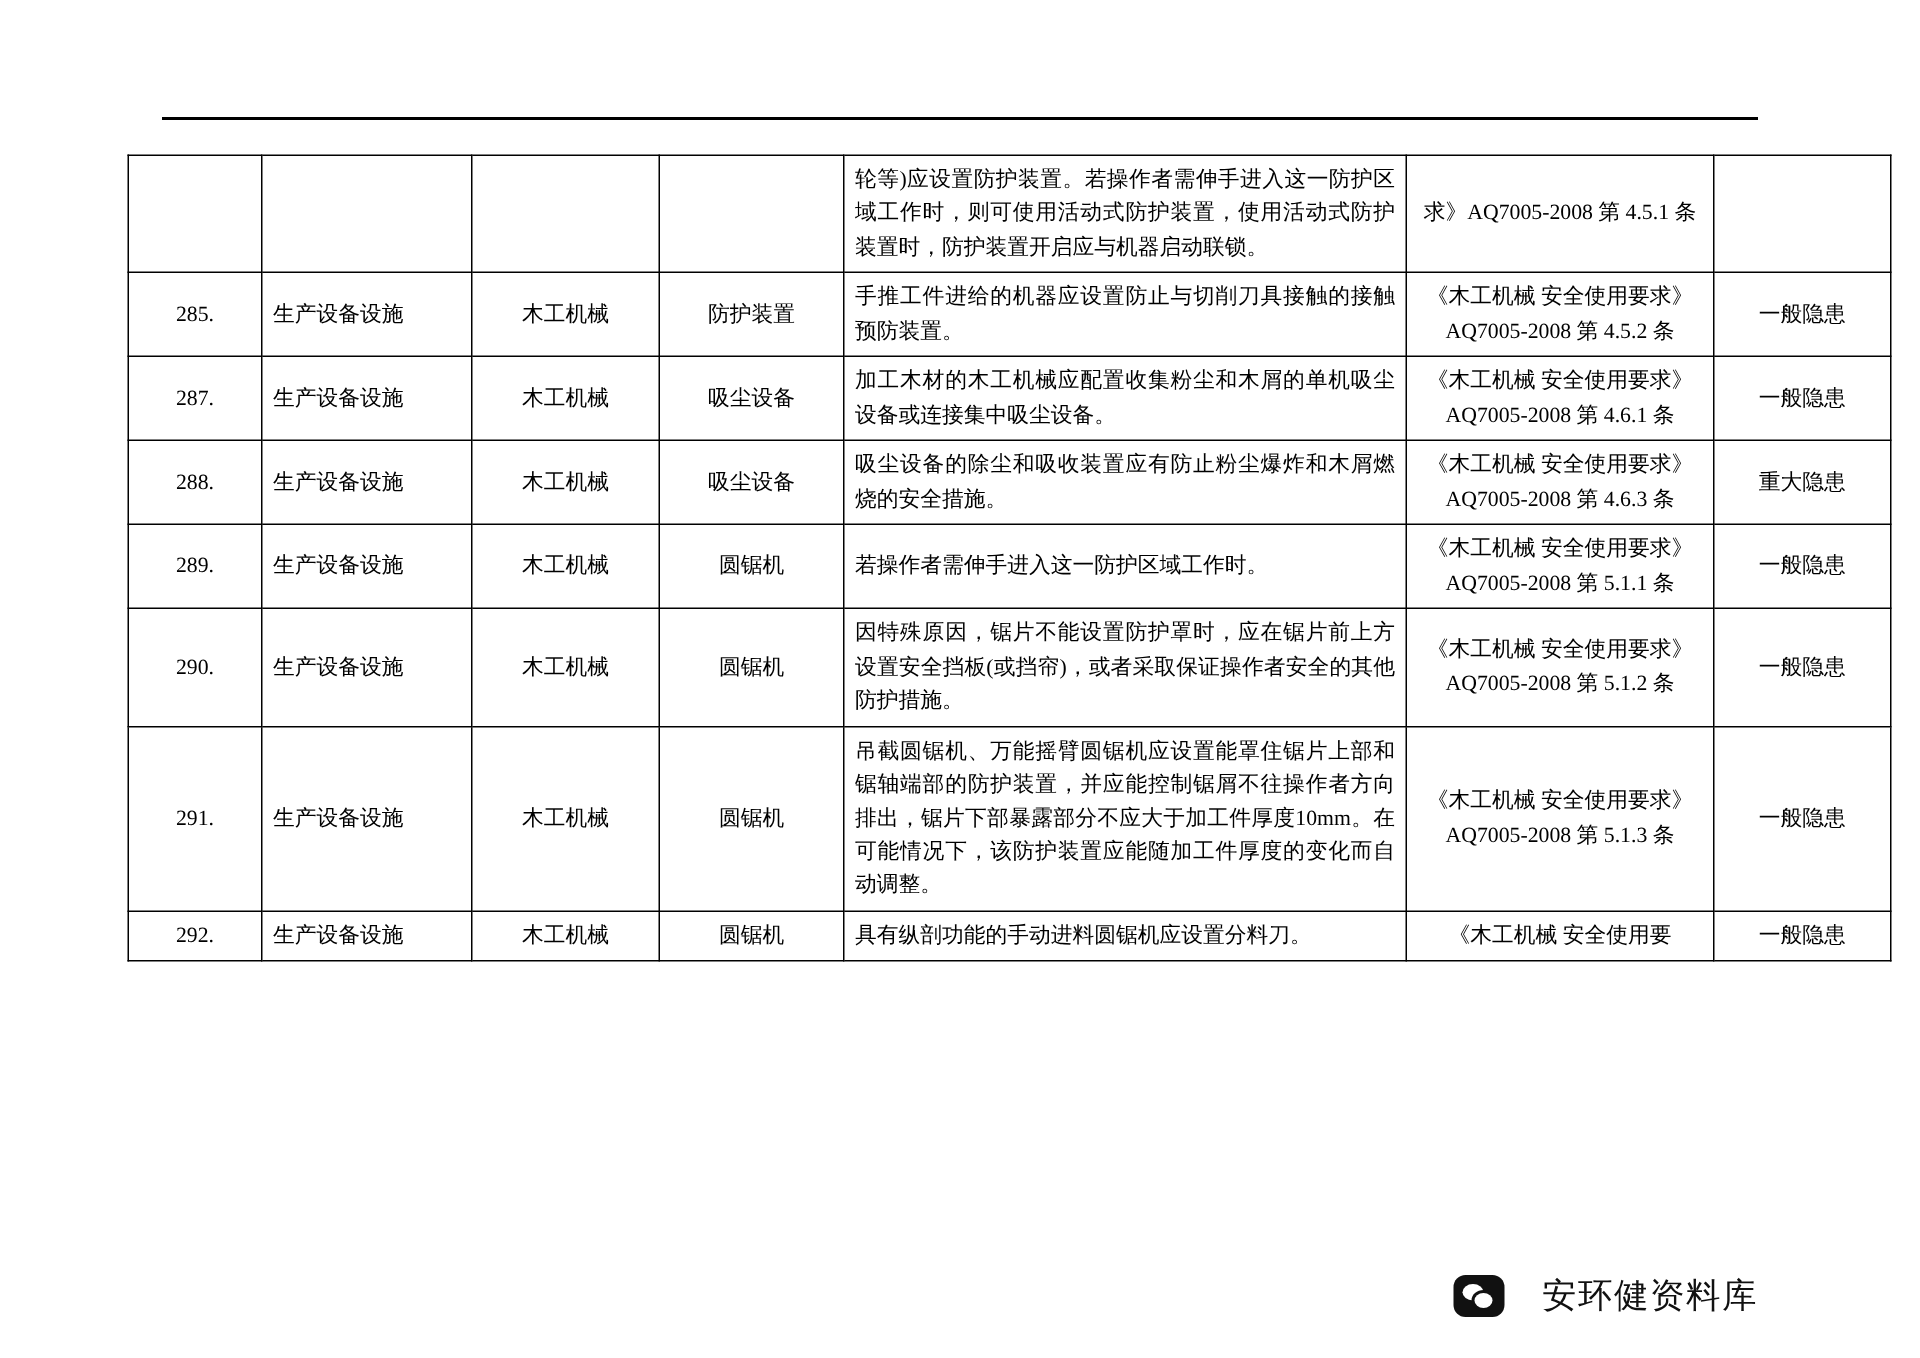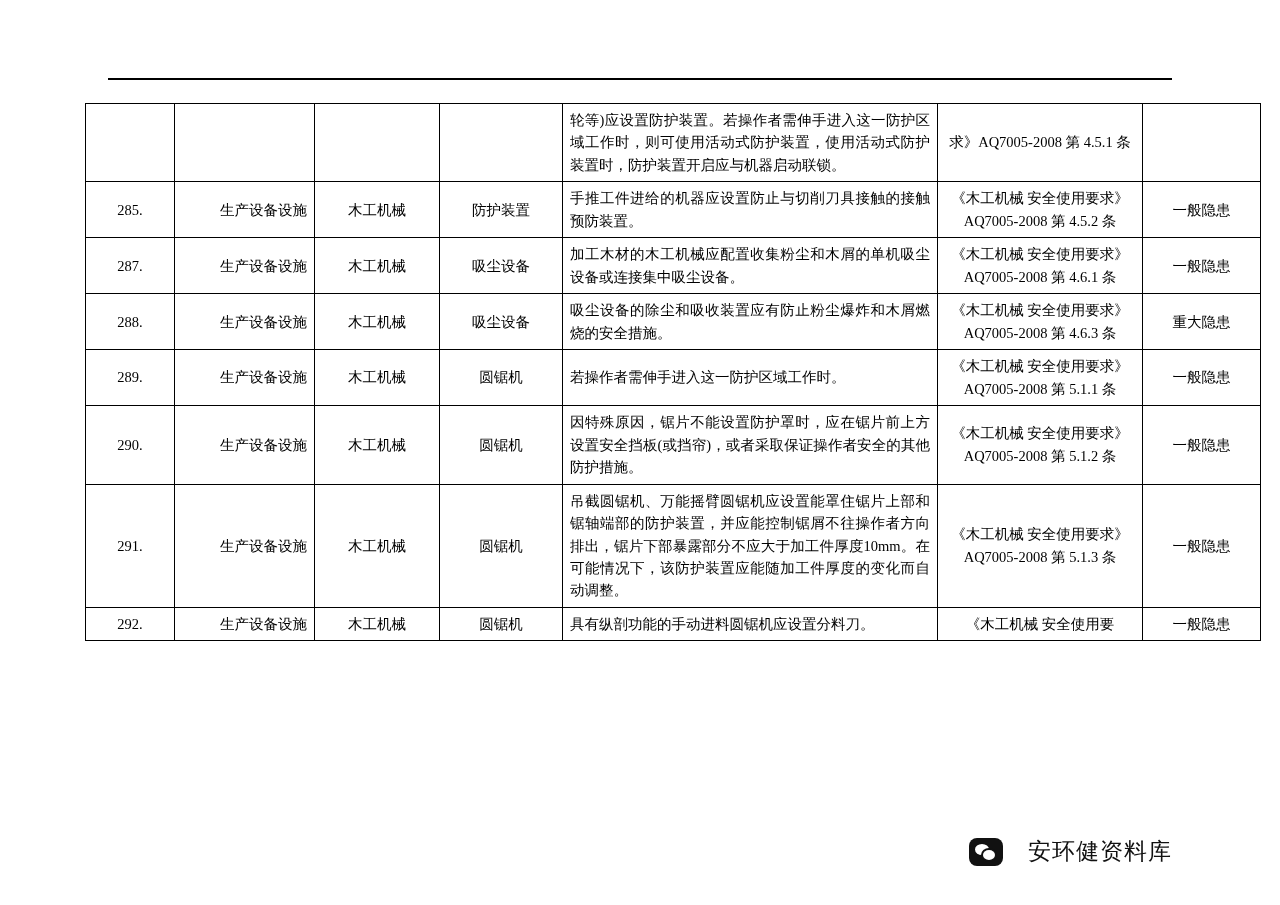--- a/index.html
+++ b/index.html
@@ -47,21 +47,21 @@
     vertical-align: middle;
     line-height: 1.55;
   }
   td.c-num {
     width: 74px;
     text-align: center;
     font-family: "Liberation Serif", "DejaVu Serif", serif;
   }
   td.c-cat {
     width: 125px;
-    text-align: right;
+    text-align: left;
   }
   td.c-sub {
     width: 110px;
     text-align: center;
   }
   td.c-item {
     width: 108px;
     text-align: center;
   }
   td.c-desc {
@@ -77,21 +77,21 @@
   td.c-level {
     width: 103px;
     text-align: center;
   }
   .desc-top {
     vertical-align: top;
   }
   .footer-logo {
     position: absolute;
     right: 108px;
-    bottom: 38px;
+    bottom: 26px;
     display: flex;
     align-items: center;
     gap: 25px;
   }
   .wechat-badge {
     width: 34px;
     height: 28px;
     border-radius: 8px;
     background: #111111;
     position: relative;

